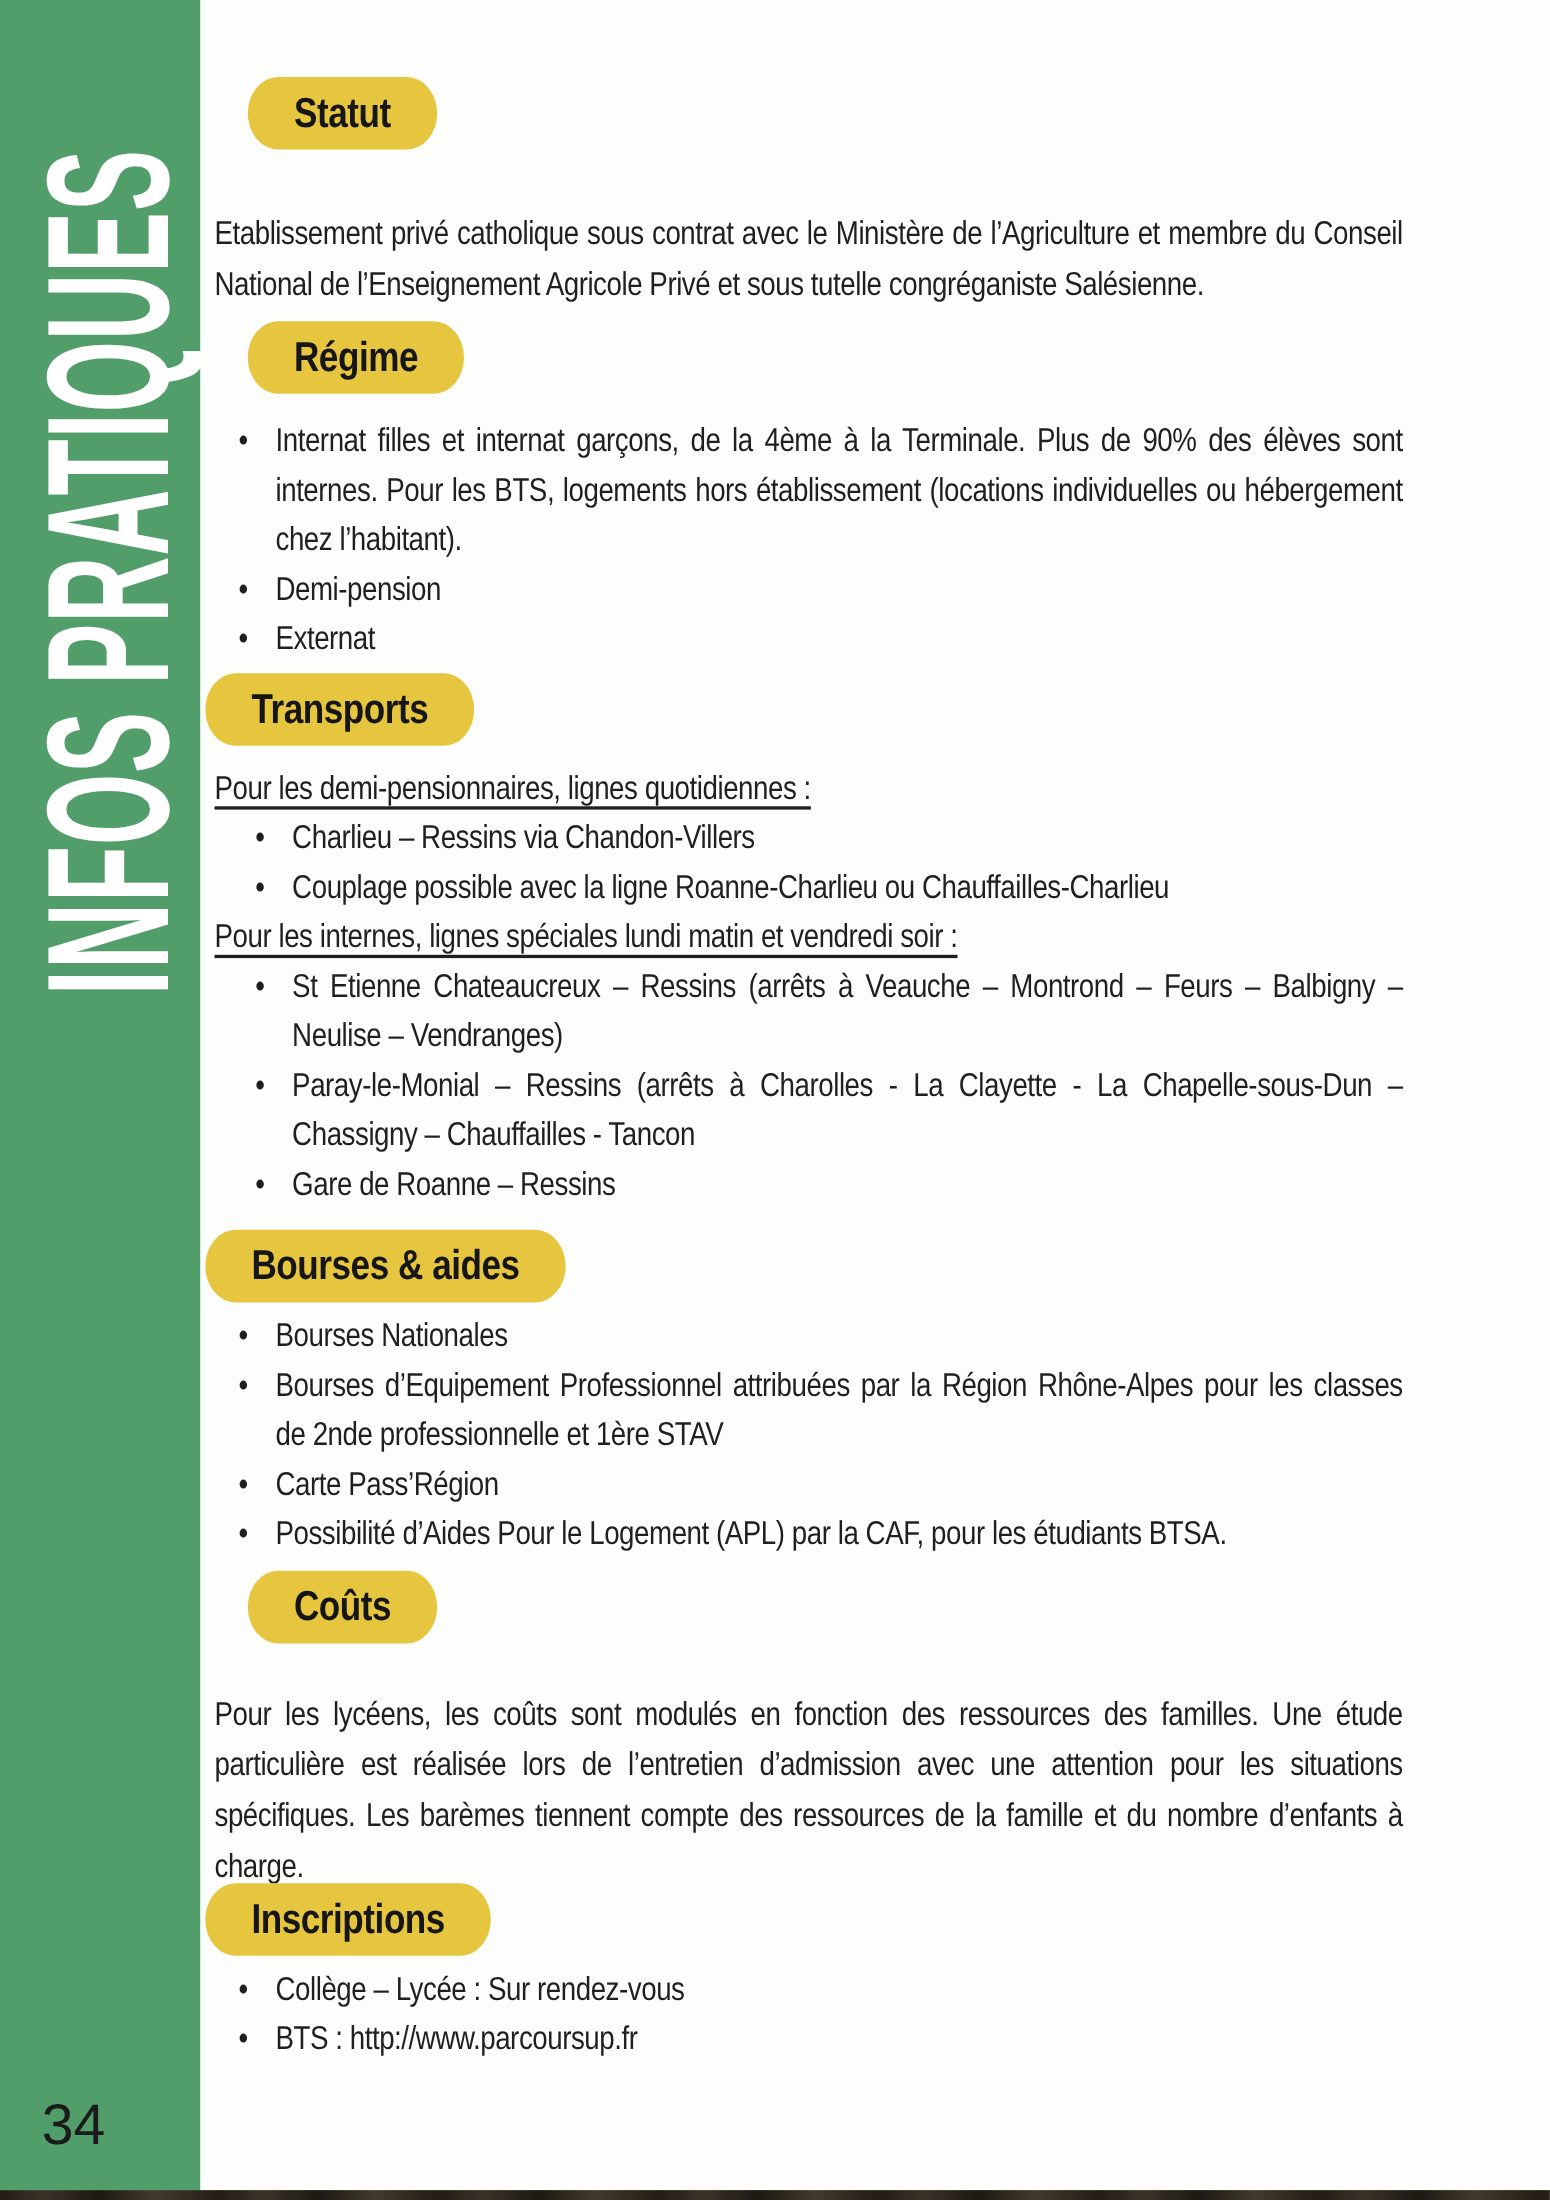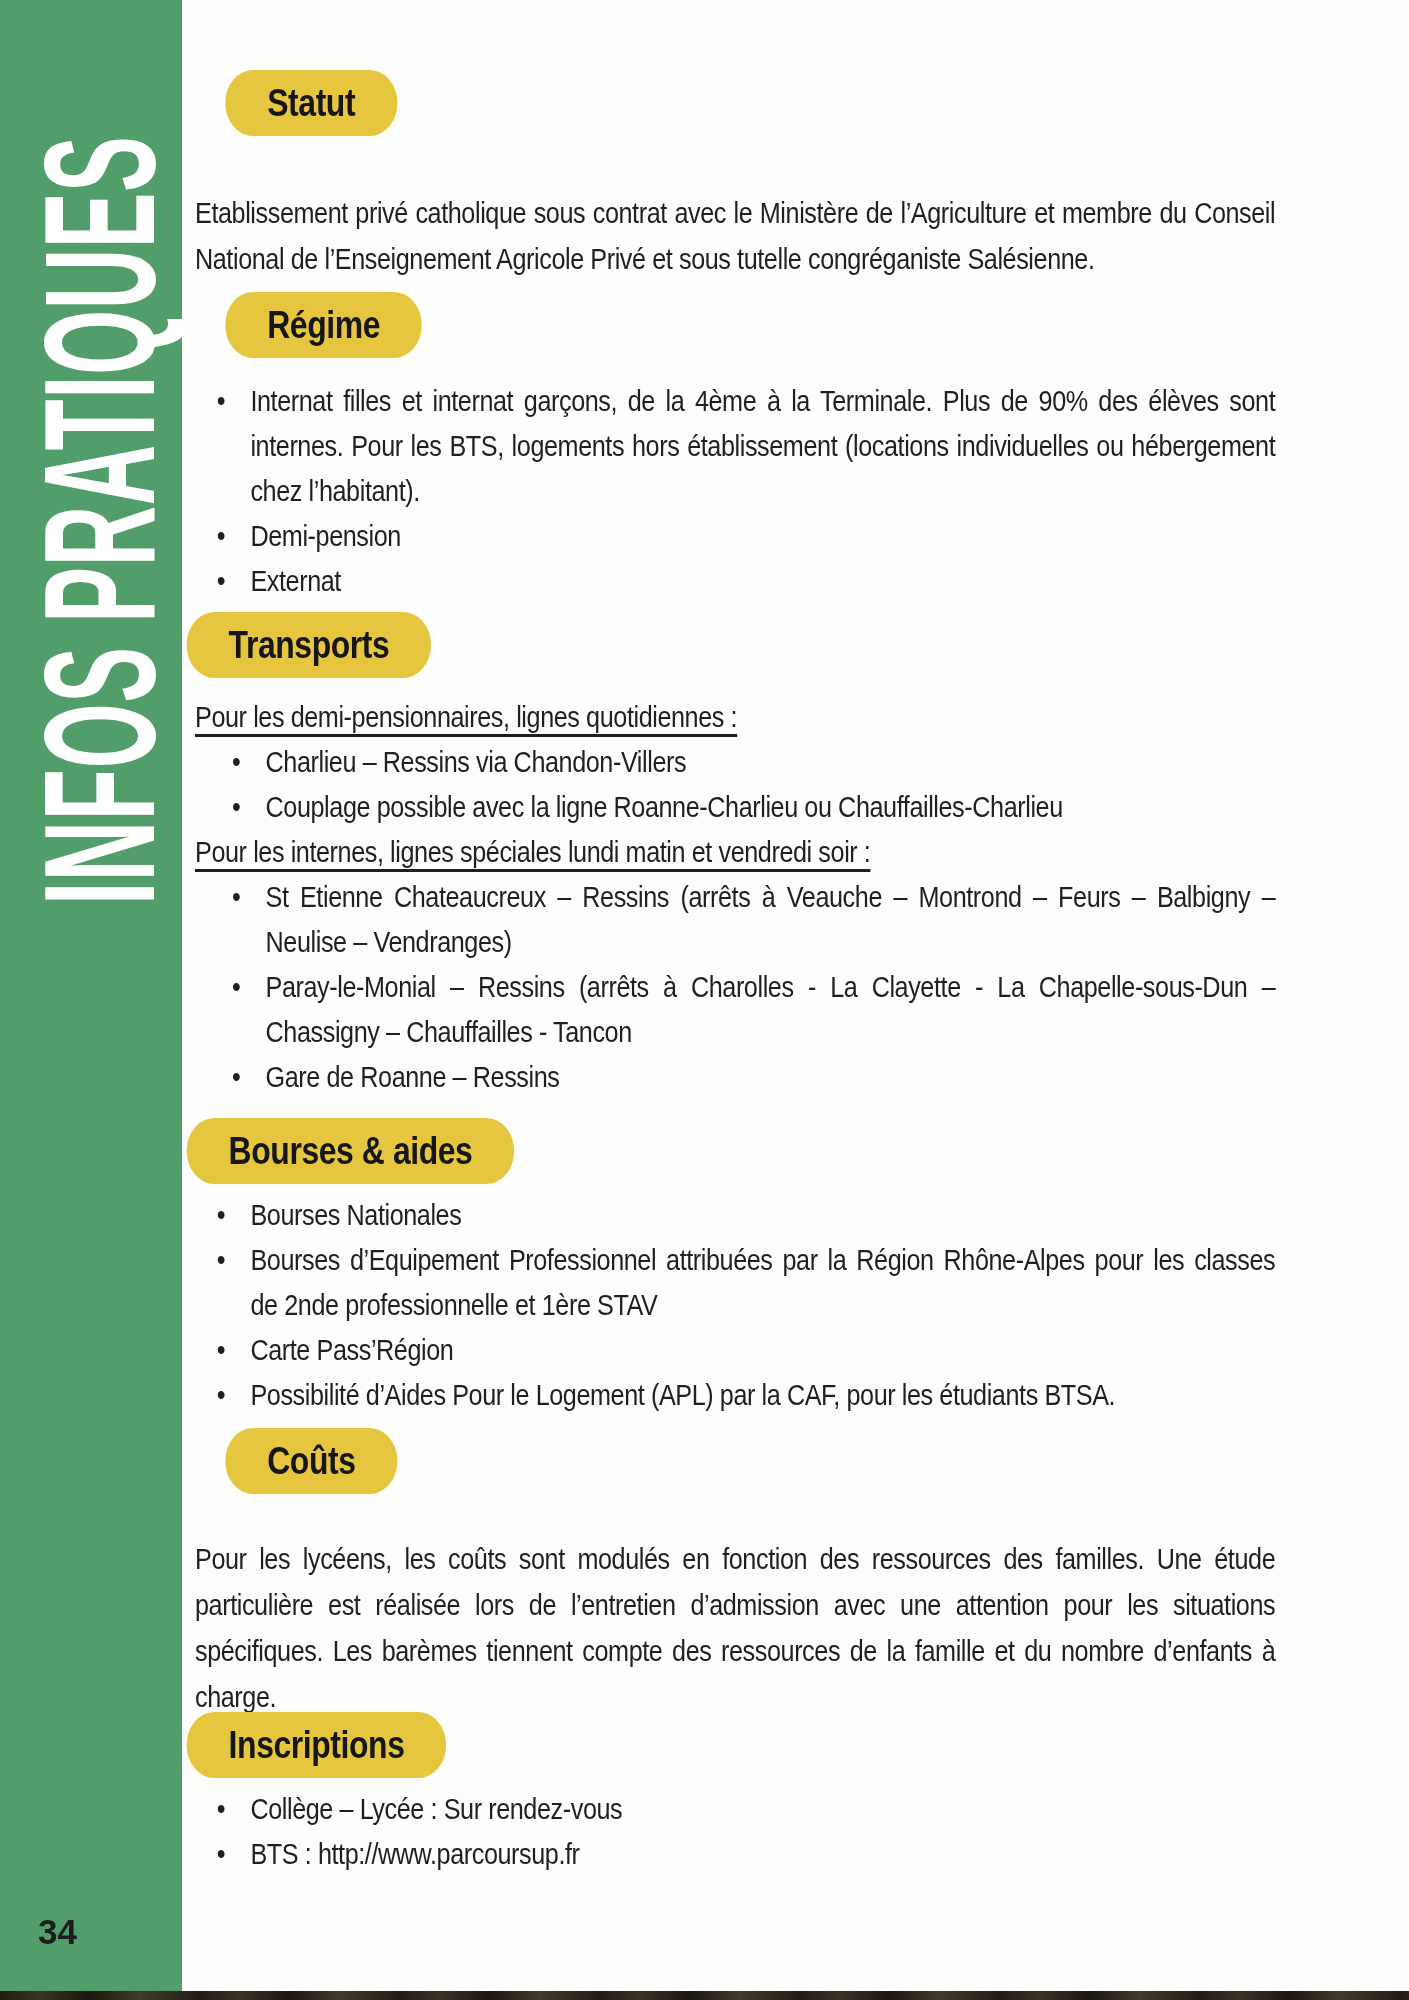--- a/index.html
+++ b/index.html
@@ -20,21 +20,21 @@
     position:absolute;left:20px;top:905px;
     transform-origin:0 0;
     transform:rotate(-90deg) scaleX(0.53);
     white-space:nowrap;
     font-size:158px;line-height:158px;font-weight:800;
     letter-spacing:1px;
     color:#ffffff;
   }
   .page-number{
     position:absolute;left:38px;top:1904px;
-    font-size:35px;font-weight:700;color:#1b1b1b;line-height:56px;
+    font-size:52px;font-weight:400;color:#1b1b1b;line-height:56px;
   }
 
   
   .bottom-strip{
     position:absolute;left:0;top:1991px;width:1409px;height:9px;
     background:repeating-linear-gradient(90deg,
       #241d16 0px,#3a3328 40px,#1c1812 90px,#423a2b 140px,#241d16 200px);
   }
 
   

